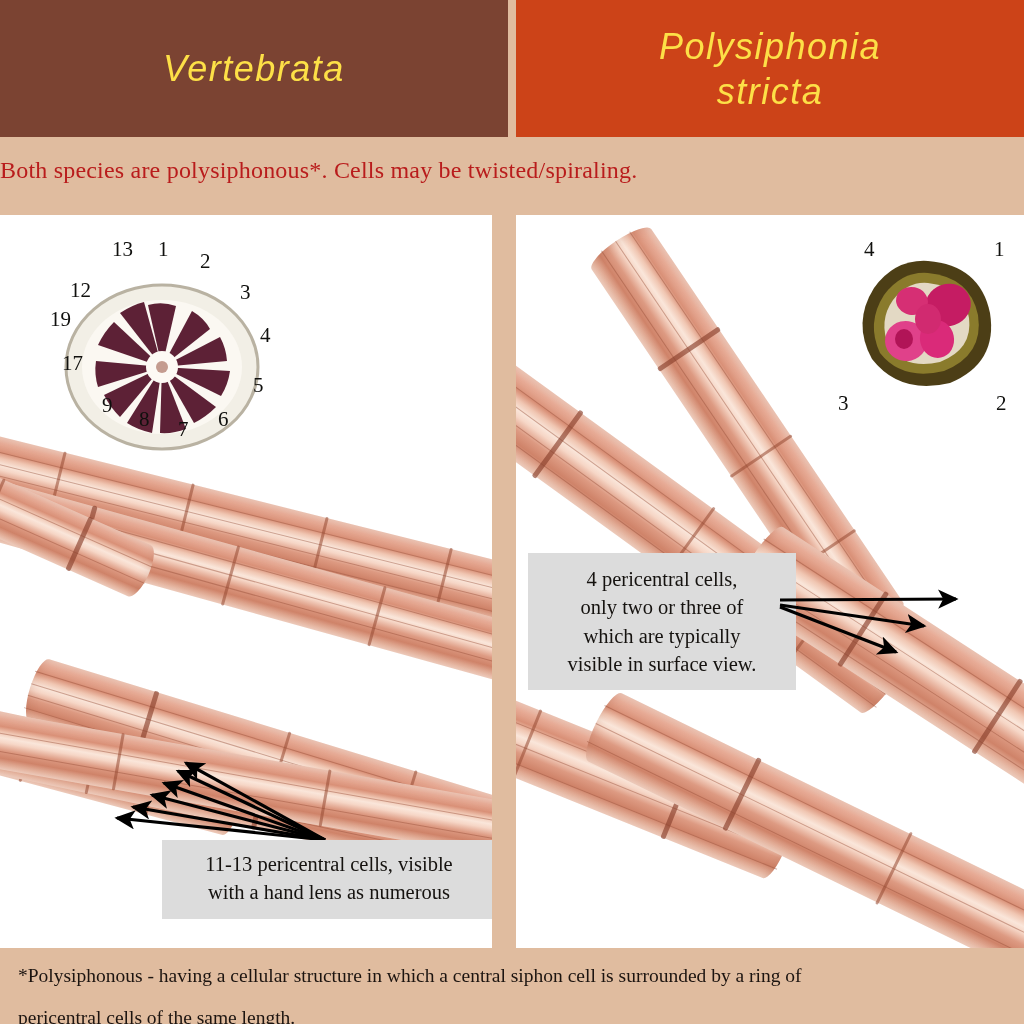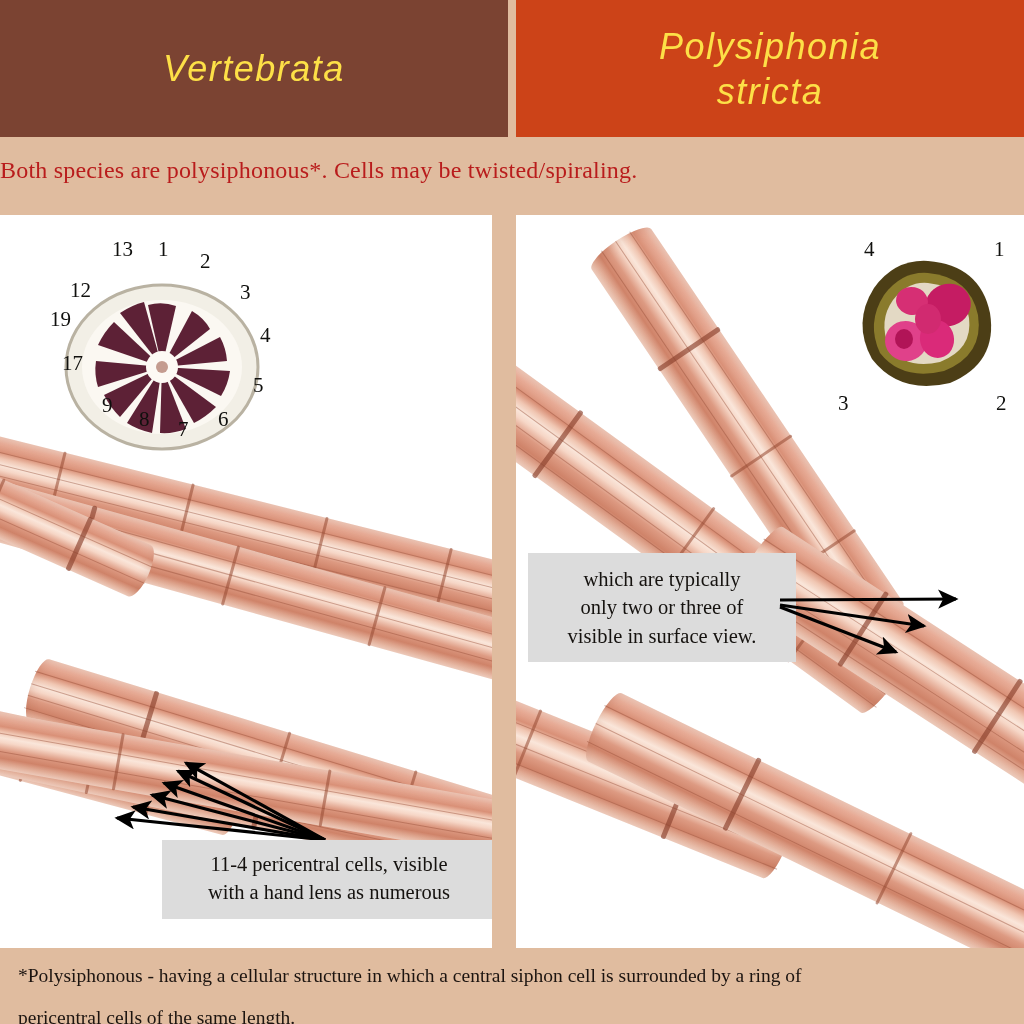--- a/index.html
+++ b/index.html
@@ -235,21 +235,21 @@
         <line x1="325" y1="625" x2="186" y2="548"></line>
         <line x1="325" y1="625" x2="178" y2="556"></line>
         <line x1="325" y1="625" x2="164" y2="568"></line>
         <line x1="325" y1="625" x2="152" y2="580"></line>
         <line x1="325" y1="625" x2="133" y2="592"></line>
         <line x1="325" y1="625" x2="117" y2="603"></line>
       </g>
     </svg>
 
     <div class="caption cap-left" style="left:162px;top:625px;width:318px;">
-      <div>11-4 pericentral cells, visible</div>
+      <div>11-13 pericentral cells, visible</div>
       <div>with a hand lens as numerous</div>
     </div>
   </div>
 
   <div class="panel-gap"></div>
 
   <div class="panel panel-right">
 
     <div class="fil" style="left:100px;top:-10px;width:470px;height:72px;transform:rotate(56deg);">
       <div class="tube"></div>
@@ -312,22 +312,23 @@
         <ellipse cx="88" cy="76" rx="13" ry="15" fill="#D12A70"></ellipse>
         <ellipse cx="64" cy="96" rx="9" ry="10" fill="#B11457"></ellipse>
       </svg>
       <span class="num" style="left:154px;top:-6px;">1</span>
       <span class="num" style="left:156px;top:148px;">2</span>
       <span class="num" style="left:-2px;top:148px;">3</span>
       <span class="num" style="left:24px;top:-6px;">4</span>
     </div>
 
     <div class="caption cap-right" style="left:12px;top:338px;width:252px;">
+      <div>4 pericentral cells,</div>
+      <div>only two or three of</div>
       <div>which are typically</div>
-      <div>only two or three of</div>
       <div>visible in surface view.</div>
     </div>
 
     <svg class="arrows" viewBox="0 0 508 733">
       <defs>
         <marker id="ahR" markerWidth="7" markerHeight="7" refX="5.6" refY="3" orient="auto">
           <path d="M0,0 L6.4,3 L0,6 L1.6,3 z" fill="#000"></path>
         </marker>
       </defs>
       <g stroke="#000" stroke-width="3.2" fill="none" marker-end="url(#ahR)">

